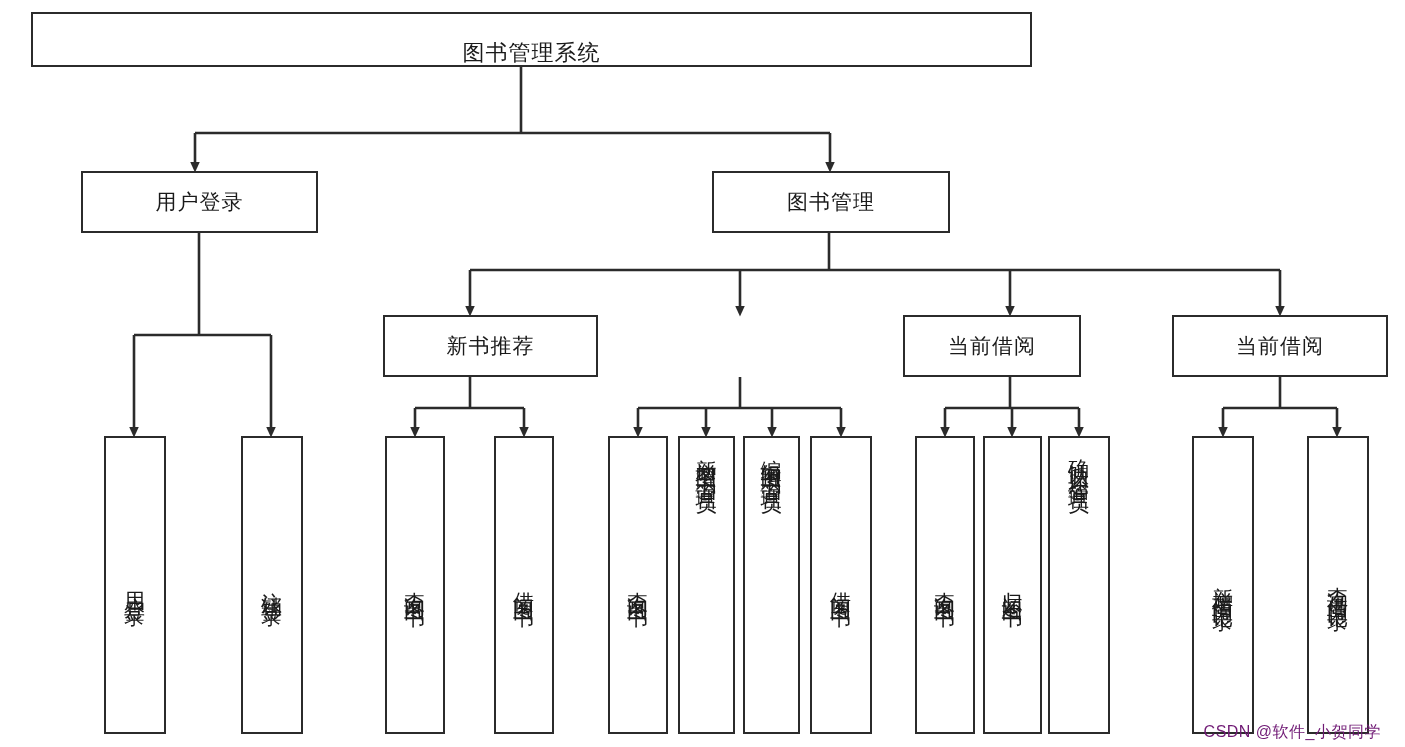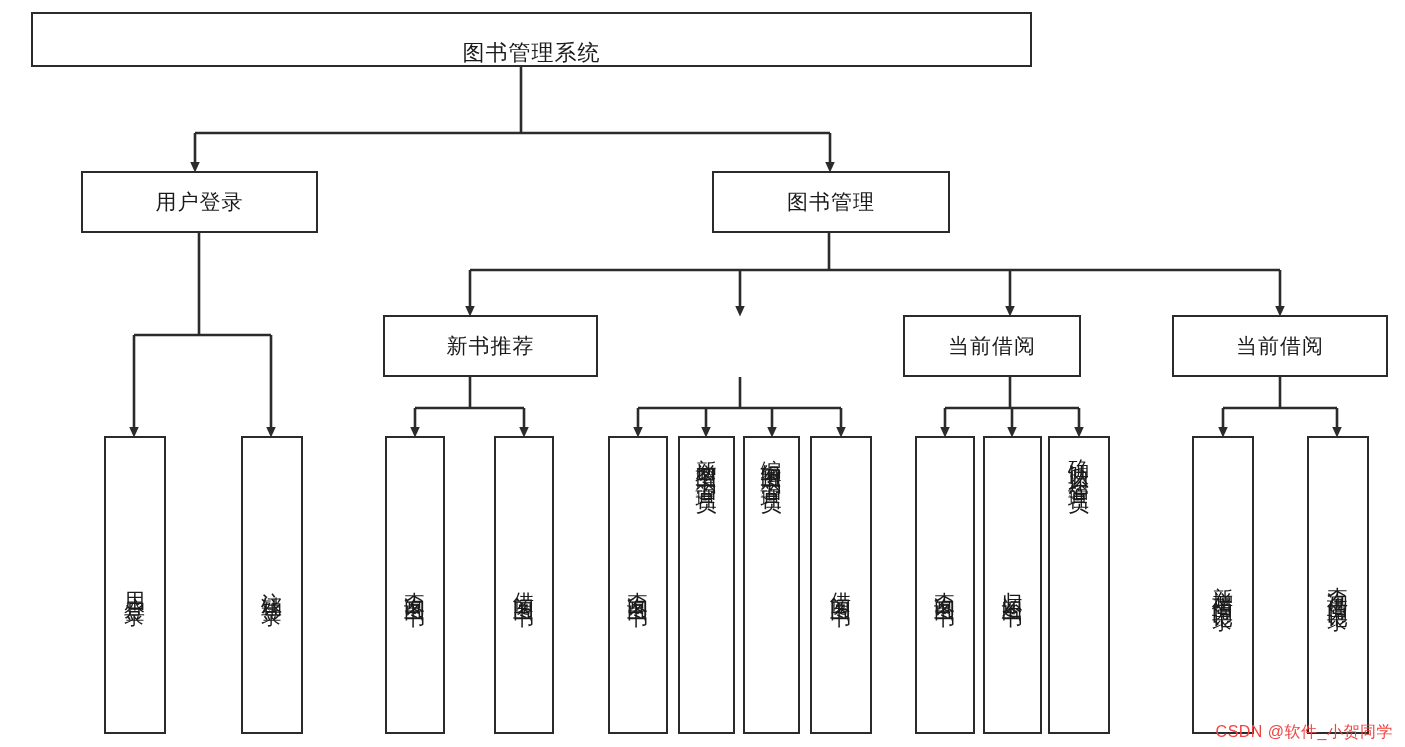--- a/index.html
+++ b/index.html
@@ -48,23 +48,23 @@
     color:#1a1a1a;
     font-size:21px;
     letter-spacing:5px;
     line-height:1;
     padding:4px 0 4px 0;
     white-space:nowrap;
   }
 
   #watermark{
     position:absolute;
-    right:12px;
+    right:24px;
     bottom:4px;
-    color:#ef4444;
+    color:#701a75;
     font-size:16px;
     letter-spacing:0.5px;
     white-space:nowrap;
     user-select:none;
   }
 </style>
 </head>
 <body>
 
 <div id="stage">

